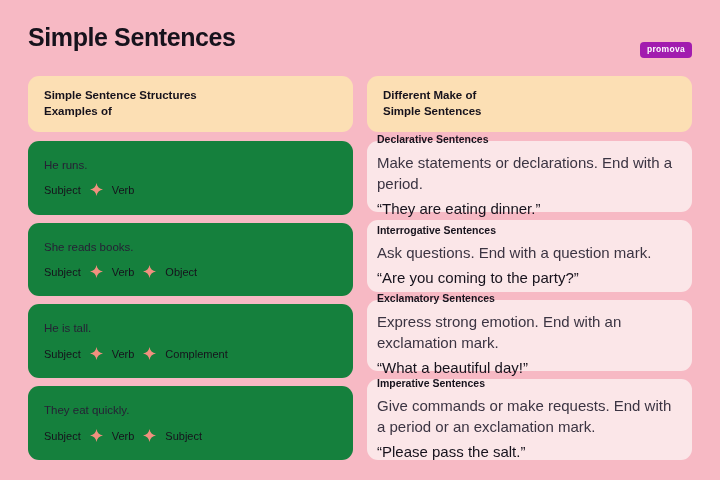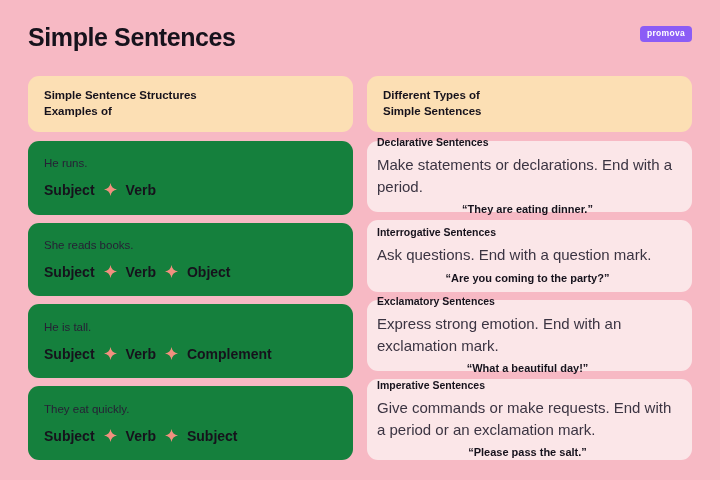--- a/index.html
+++ b/index.html
@@ -35,28 +35,28 @@
   .page-title {
     font-size: 25px;
     font-weight: bold;
     color: #16121c;
     letter-spacing: -0.4px;
     line-height: 1.1;
     margin: 0;
     padding-top: 2px;
   }
   .logo-badge {
-    background: #8b5cf6;
+    background: #a21caf;
     color: #ffffff;
     font-size: 8.5px;
     font-weight: bold;
     letter-spacing: 0.3px;
     border-radius: 4px;
     padding: 3px 7px 4px 7px;
-    margin-top: 4px;
+    margin-top: 20px;
     line-height: 1;
     user-select: none;
   }
   
   .columns {
     display: flex;
     gap: 14px;
     flex: 1 1 auto;
     min-height: 0;
     margin-top: 8px;
@@ -103,22 +103,22 @@
     color: #262135;
     line-height: 1.2;
   }
   .formula {
     display: flex;
     align-items: center;
     gap: 9px;
     flex-wrap: nowrap;
   }
   .formula-part {
-    font-size: 14px;
-    font-weight: bold;
+    font-size: 11px;
+    font-weight: normal;
     color: #16121c;
     white-space: nowrap;
   }
   .plus-icon {
     width: 13px;
     height: 13px;
     flex: none;
     display: block;
   }
   
@@ -139,25 +139,24 @@
     font-weight: bold;
     color: #16121c;
     line-height: 1.25;
   }
   .type-desc {
     font-size: 15px;
     color: #3b3442;
     line-height: 1.42;
   }
   .type-example {
-    font-size: 11px;
-    font-weight: bold;
+    font-size: 15px;
+    font-weight: normal;
     color: #16121c;
     line-height: 1.35;
-    text-align: center;
   }
 </style>
 </head>
 <body>
 
 <div class="poster">
 
   <div class="topbar">
     <h1 class="page-title">Simple Sentences</h1>
     <div class="logo-badge">promova</div>
@@ -226,21 +225,21 @@
               </svg>
             <span class="formula-part">Subject</span>
           </div>
         </div>
 
       </div>
     </div>
 
     <div class="col">
       <div class="col-header">
-        <span>Different Types of</span>
+        <span>Different Make of</span>
         <span>Simple Sentences</span>
       </div>
       <div class="cards">
 
         <div class="card-right">
           <div class="type-title">Declarative Sentences</div>
           <div class="type-desc">Make statements or declarations. End with a period.</div>
           <div class="type-example">“They are eating dinner.”</div>
         </div>
 

